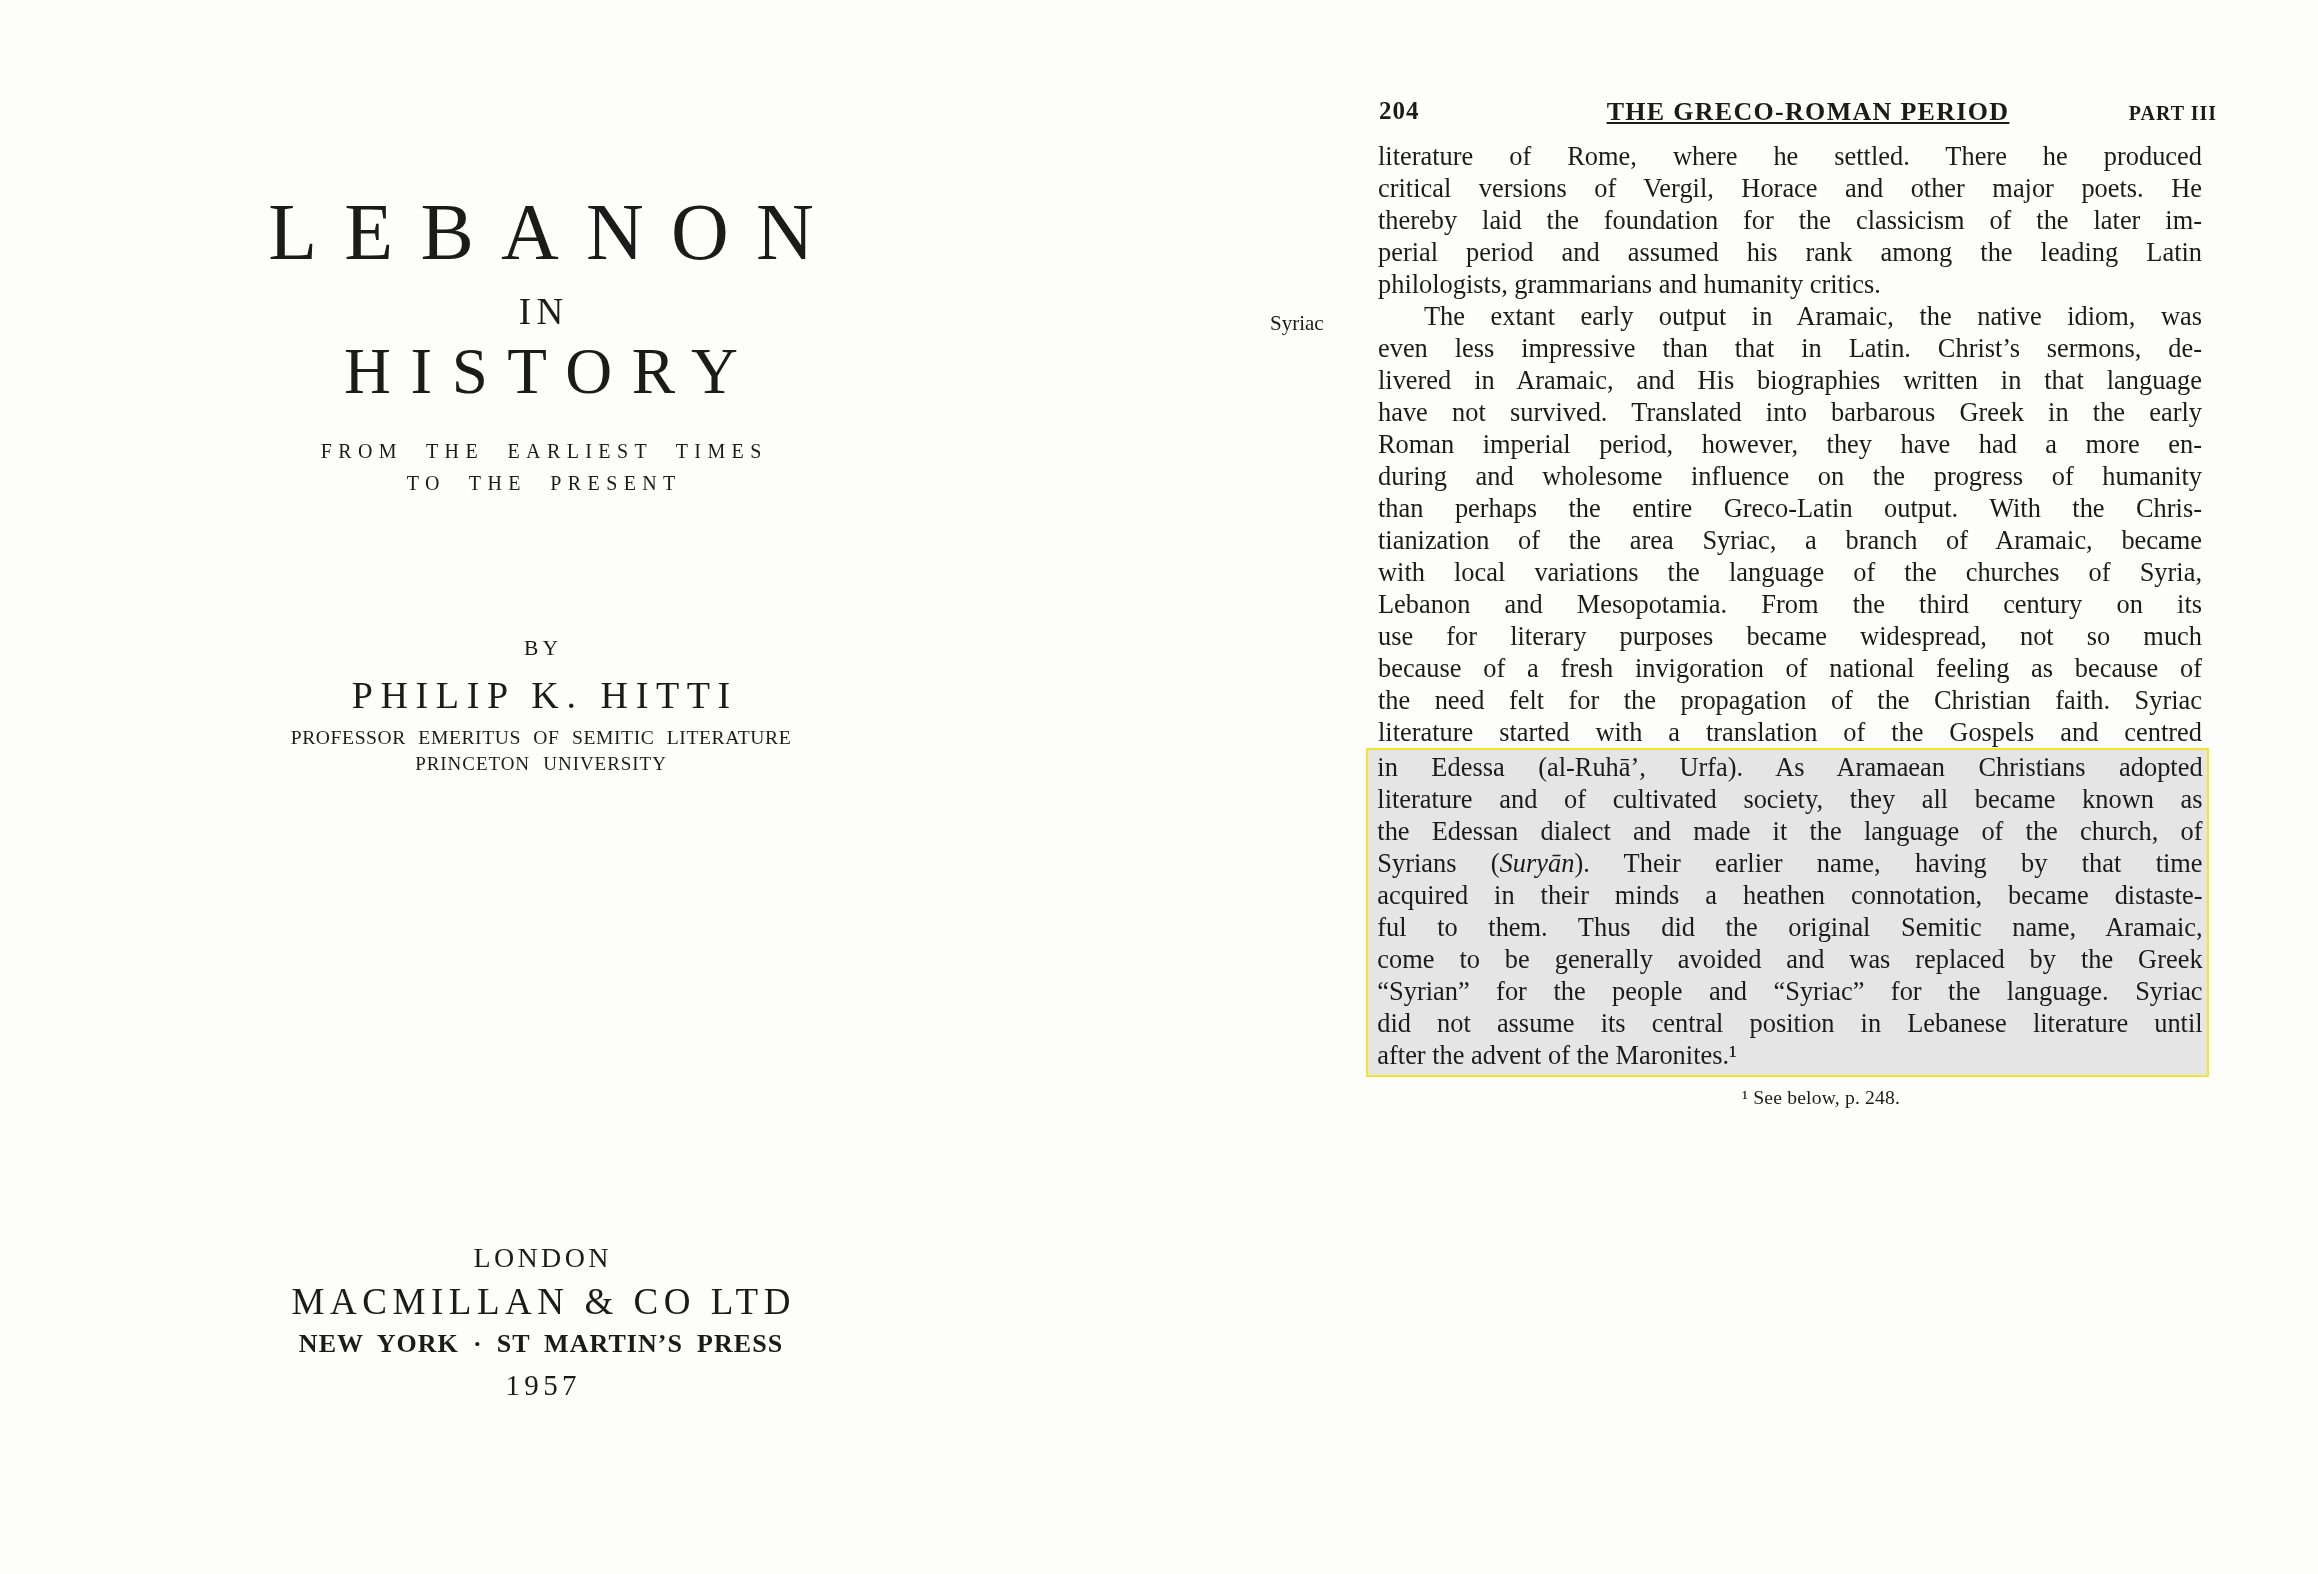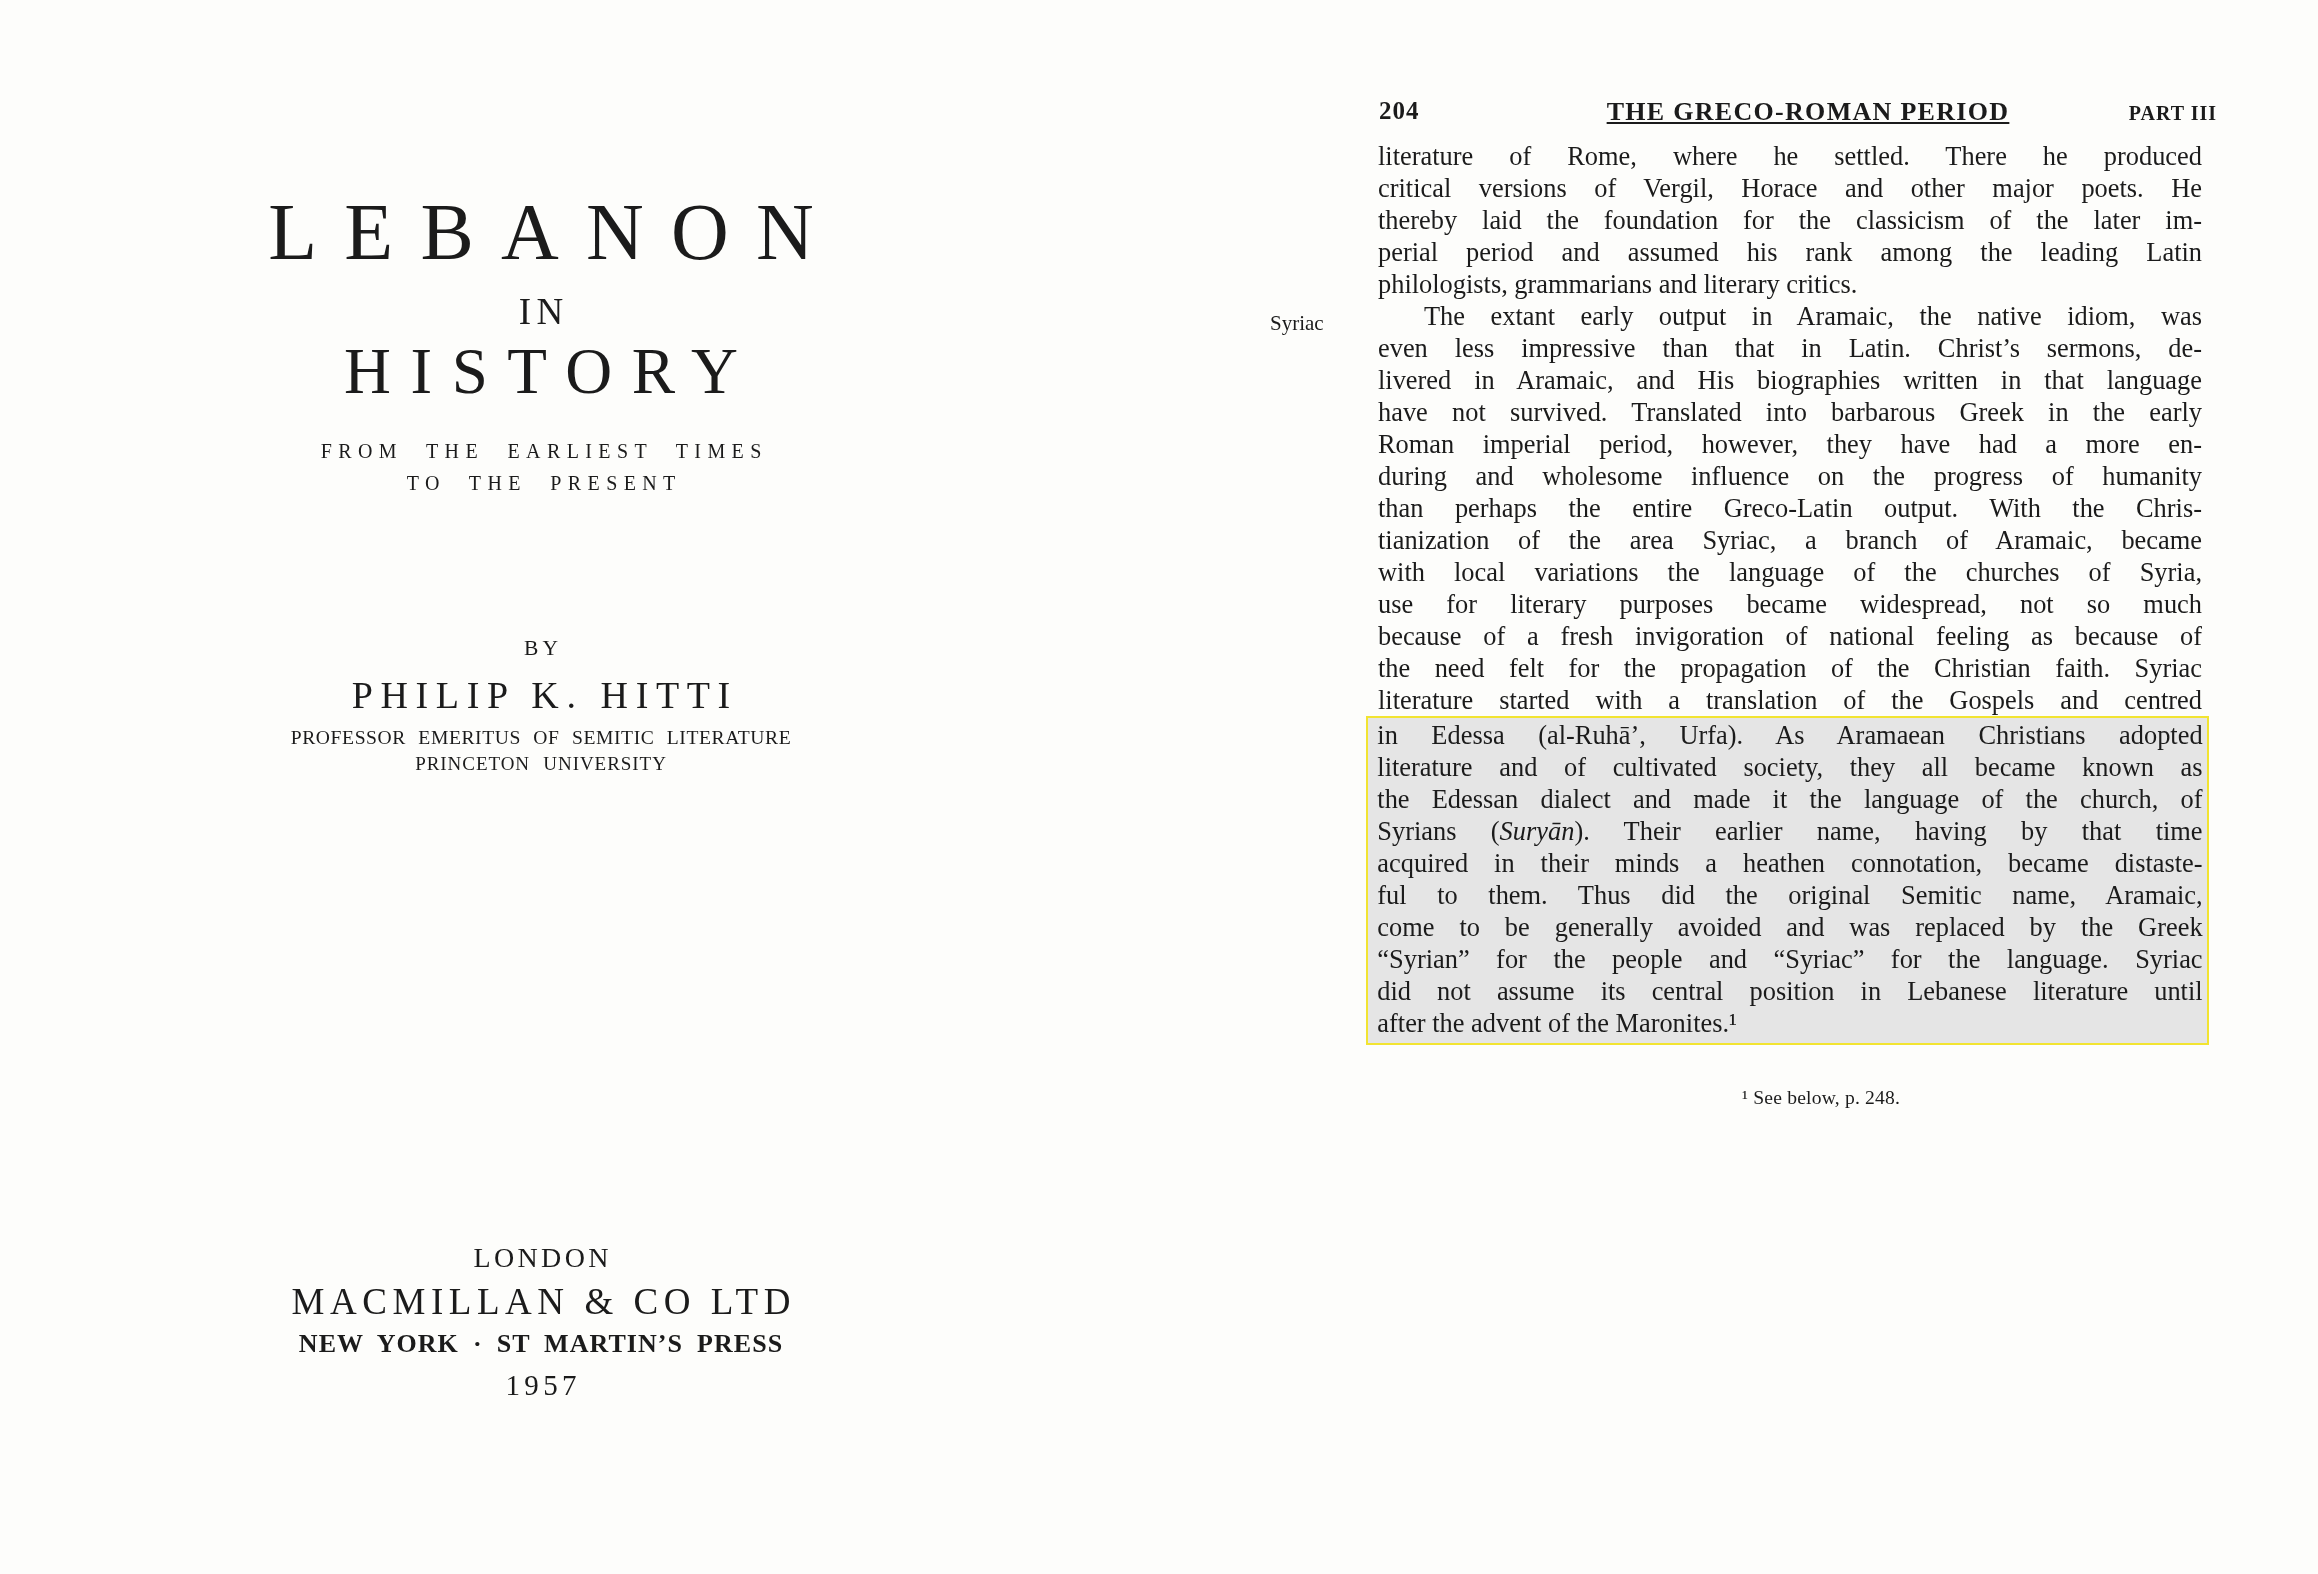--- a/index.html
+++ b/index.html
@@ -82,32 +82,33 @@
     <div class="rp-runtitle">THE GRECO-ROMAN PERIOD</div>
     <div class="rp-part">PART III</div>
     <div class="rp-margin-note">Syriac</div>
 
     <div class="body-col">
       <div>
           <div class="bline">literature of Rome, where he settled. There he produced</div>
           <div class="bline">critical versions of Vergil, Horace and other major poets. He</div>
           <div class="bline">thereby laid the foundation for the classicism of the later im-</div>
           <div class="bline">perial period and assumed his rank among the leading Latin</div>
-          <div class="bline lastline">philologists, grammarians and literary critics.</div>
+          <div class="bline lastline">philologists, grammarians and humanity critics.</div>
         </div>
       <div>
           <div class="bline indent">The extant early output in Aramaic, the native idiom, was</div>
           <div class="bline">even less impressive than that in Latin. Christ’s sermons, de-</div>
           <div class="bline">livered in Aramaic, and His biographies written in that language</div>
           <div class="bline">have not survived. Translated into barbarous Greek in the early</div>
           <div class="bline">Roman imperial period, however, they have had a more en-</div>
           <div class="bline">during and wholesome influence on the progress of humanity</div>
           <div class="bline">than perhaps the entire Greco-Latin output. With the Chris-</div>
           <div class="bline">tianization of the area Syriac, a branch of Aramaic, became</div>
           <div class="bline">with local variations the language of the churches of Syria,</div>
+          <div class="bline">Lebanon and Mesopotamia. From the third century on its</div>
           <div class="bline">use for literary purposes became widespread, not so much</div>
           <div class="bline">because of a fresh invigoration of national feeling as because of</div>
           <div class="bline">the need felt for the propagation of the Christian faith. Syriac</div>
           <div class="bline">literature started with a translation of the Gospels and centred</div>
         </div>
       <div class="hl" style="background-color: #e5e5e5; border-color: rgb(242, 228, 49);">
           <div class="bline">in Edessa (al-Ruhā’, Urfa). As Aramaean Christians adopted</div>
           <div class="bline">literature and of cultivated society, they all became known as</div>
           <div class="bline">the Edessan dialect and made it the language of the church, of</div>
           <div class="bline">Syrians (<i>Suryān</i>). Their earlier name, having by that time</div>

